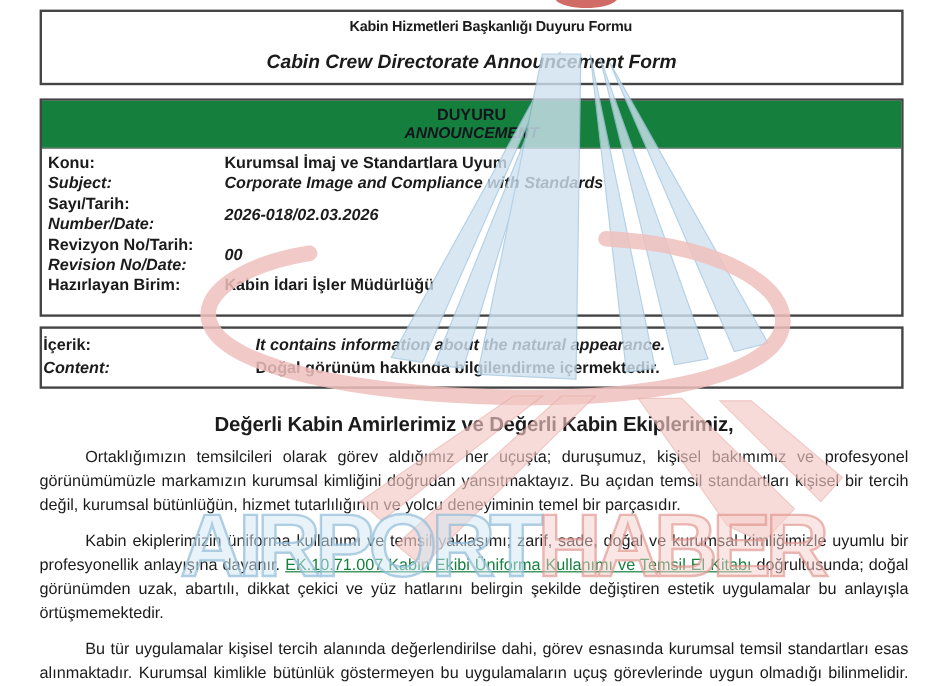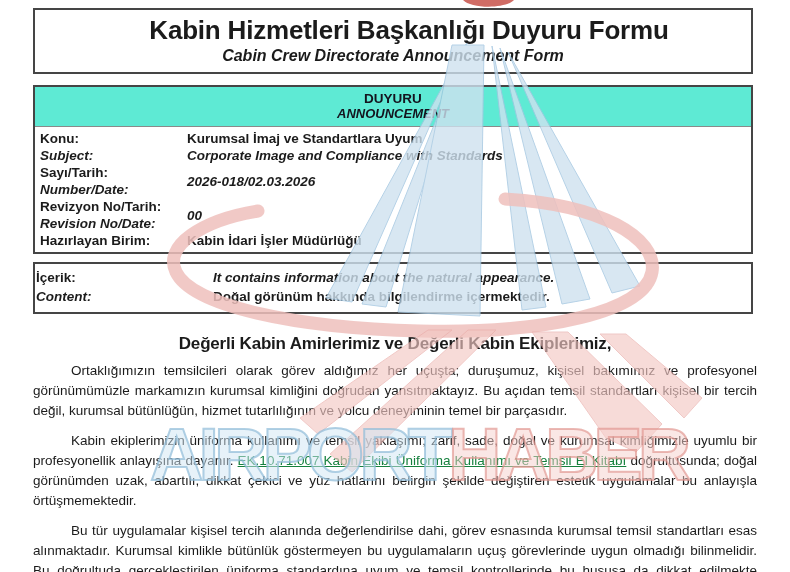--- a/index.html
+++ b/index.html
@@ -6,22 +6,22 @@
   .page{
     position:relative;width:790px;height:572px;overflow:hidden;
     background:#ffffff;color:#1b1b1b;
     font-family:"Liberation Sans",sans-serif;
   }
   
   .title-box{
     margin:8px 37px 0 33px;border:2px solid #454545;
     text-align:center;padding:5px 0 7px;
   }
-  .title-tr{font-size:26px;font-weight:bold;letter-spacing:-0.2px;padding-left:32px;}
-  .title-en{font-size:16px;font-weight:bold;font-style:italic;margin-top:1px;}
+  .title-tr{font-size:12px;font-weight:bold;letter-spacing:-0.2px;padding-left:32px;}
+  .title-en{font-size:16px;font-weight:bold;font-style:italic;margin-top:15px;}
   .main-table{margin:11px 37px 0 33px;border:2px solid #454545;}
   .tbl-header{
     text-align:center;padding:4px 0 5px;border-bottom:1px solid #8a8a8a;
   }
   .hdr-tr{font-size:13.5px;font-weight:bold;color:#14141e;}
   .hdr-en{font-size:13px;font-weight:bold;font-style:italic;color:#14141e;}
   .row{display:flex;padding:0 0 0 5px;}
   .row + .row{margin-top:0;}
   .col-label{width:147px;flex:0 0 147px;}
   .col-value{flex:1;}
@@ -55,21 +55,21 @@
 <body>
 
 <div class="page">
 
   <div class="title-box">
     <div class="title-tr">Kabin Hizmetleri Başkanlığı Duyuru Formu</div>
     <div class="title-en">Cabin Crew Directorate Announcement Form</div>
   </div>
 
   <div class="main-table">
-    <div class="tbl-header" style="background:#5eead4;">
+    <div class="tbl-header" style="background:#15803d;">
       <div class="hdr-tr">DUYURU</div>
       <div class="hdr-en">ANNOUNCEMENT</div>
     </div>
 
     <div class="row pad-row">
       <div class="col-label">
         <div class="cell-line">Konu:</div>
         <div class="cell-line en">Subject:</div>
       </div>
       <div class="col-value">
@@ -91,21 +91,21 @@
     <div class="row">
       <div class="col-label">
         <div class="cell-line">Revizyon No/Tarih:</div>
         <div class="cell-line en">Revision No/Date:</div>
       </div>
       <div class="col-value v-center">
         <div class="cell-line">00</div>
       </div>
     </div>
 
-    <div class="row" style="padding-bottom:3px;">
+    <div class="row" style="padding-bottom:16px;">
       <div class="col-label">
         <div class="cell-line">Hazırlayan Birim:</div>
       </div>
       <div class="col-value">
         <div class="cell-line">Kabin İdari İşler Müdürlüğü</div>
       </div>
     </div>
   </div>
 
   <div class="content-box">

